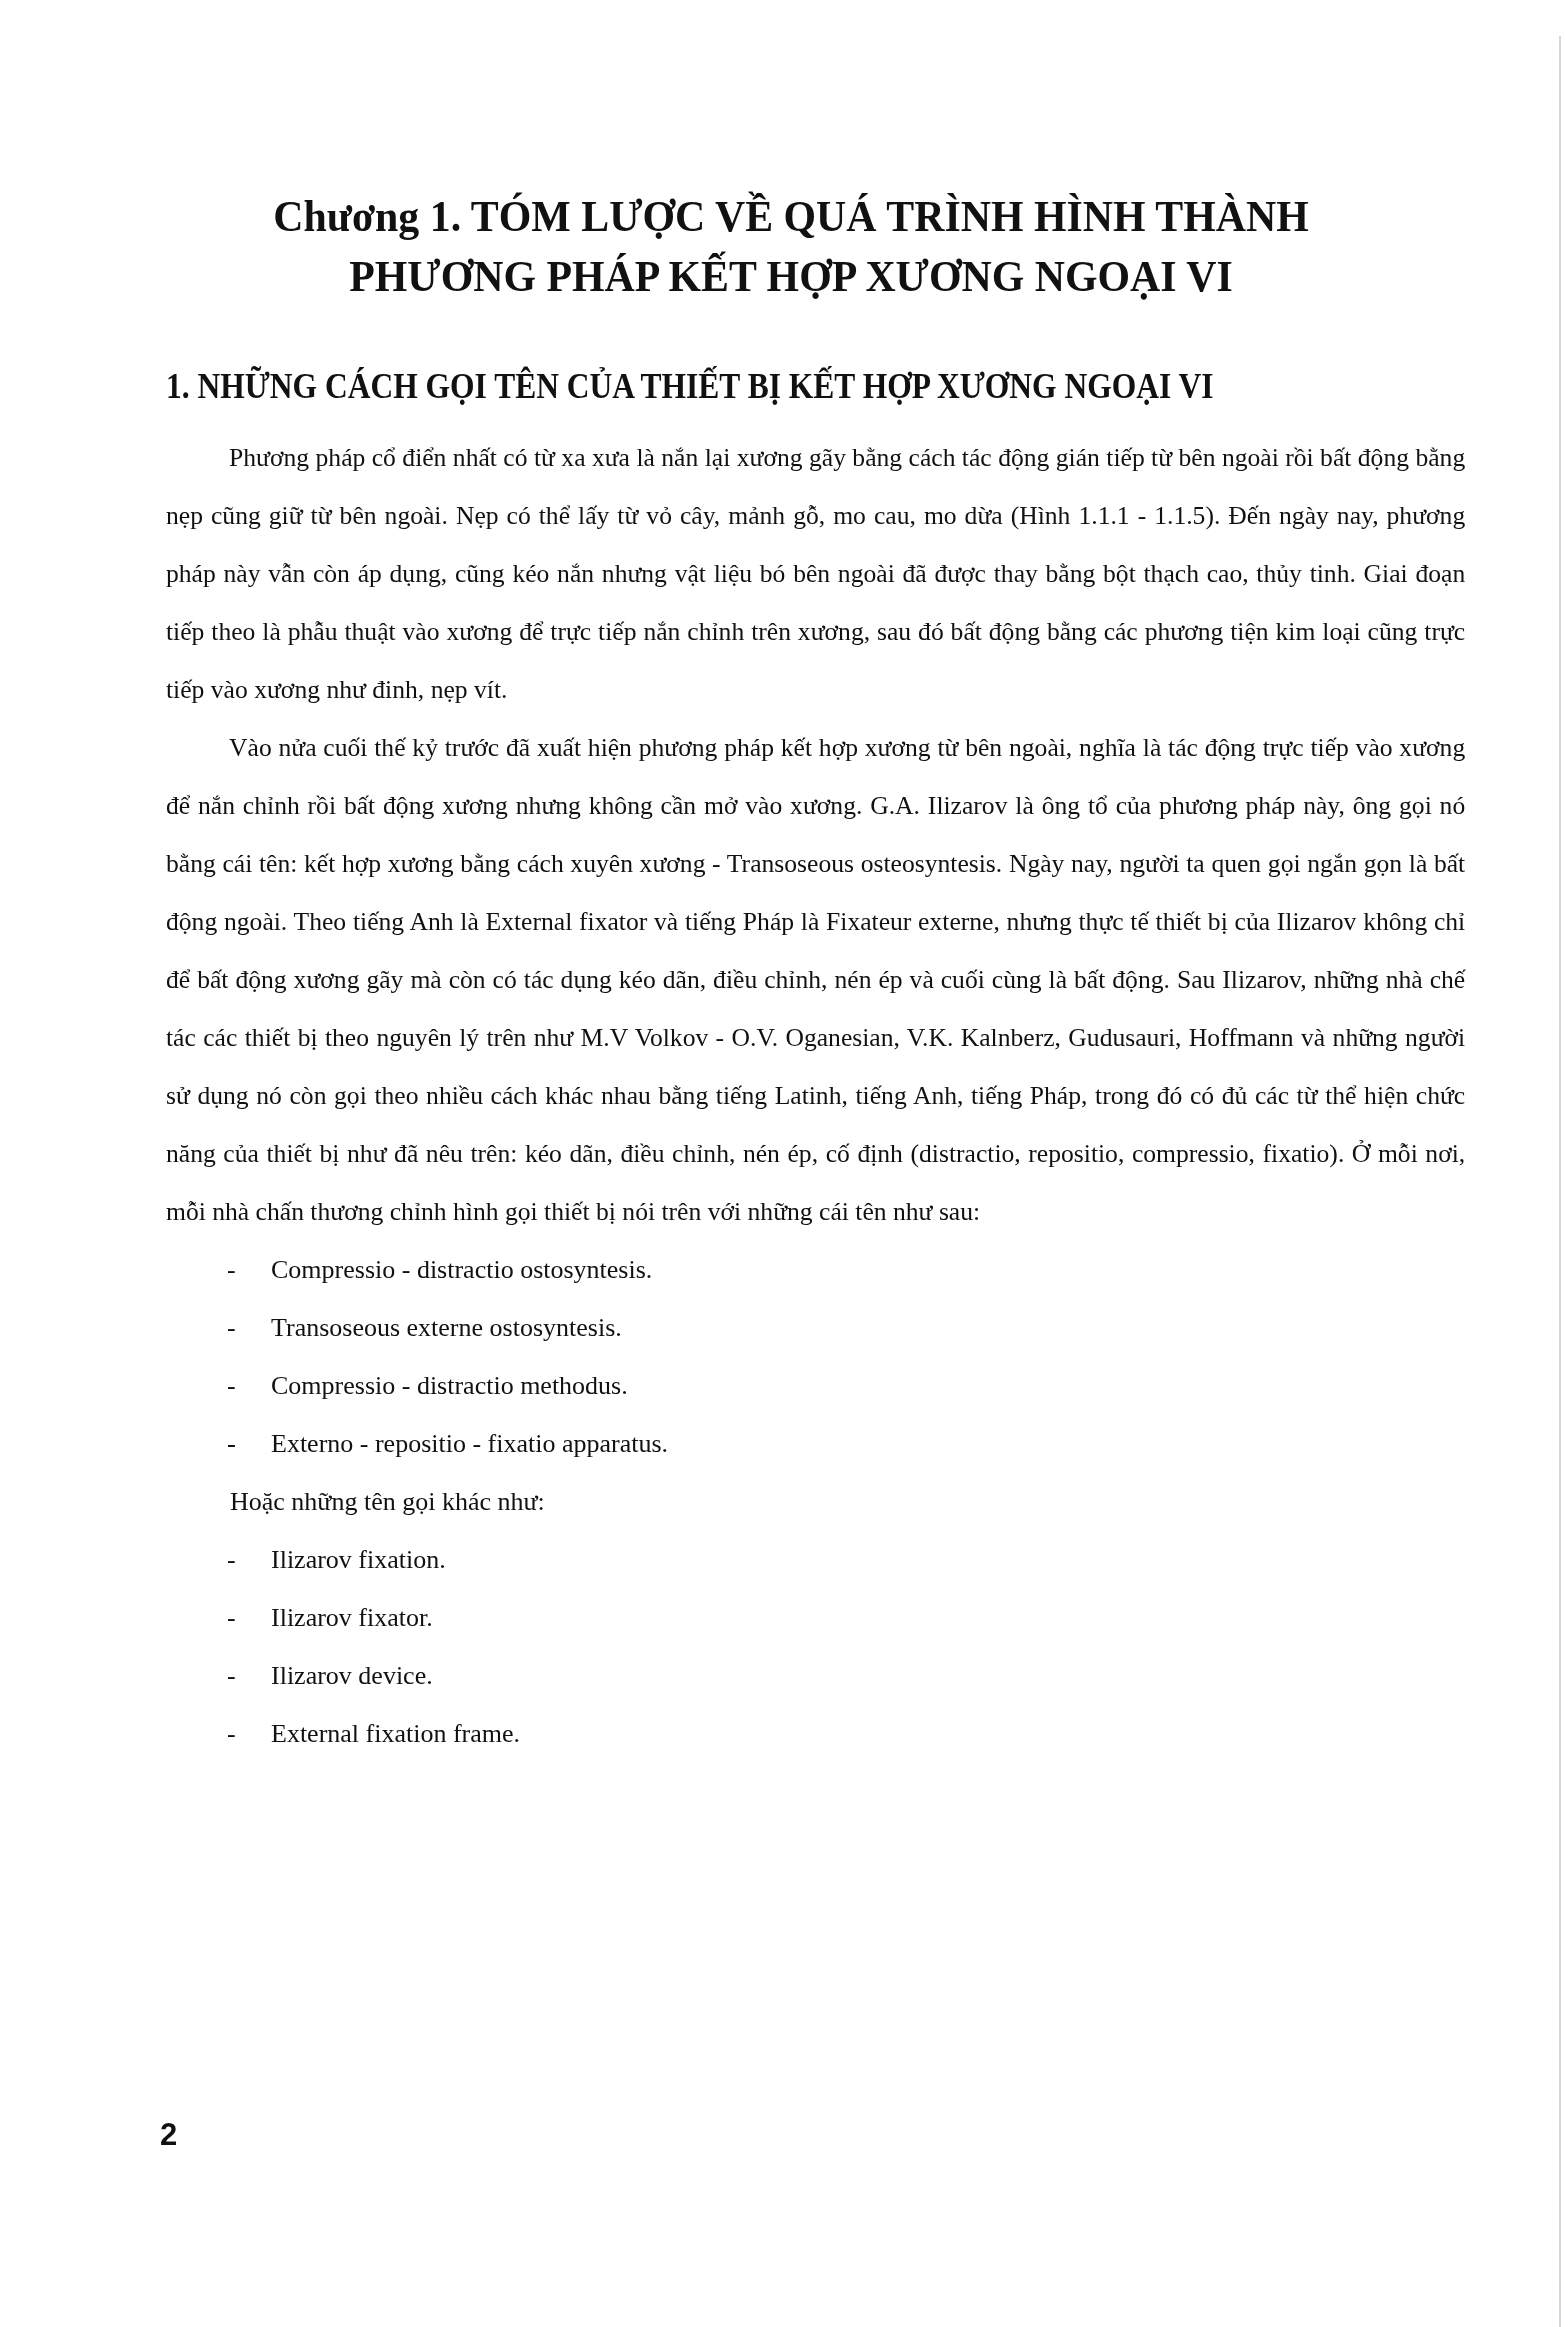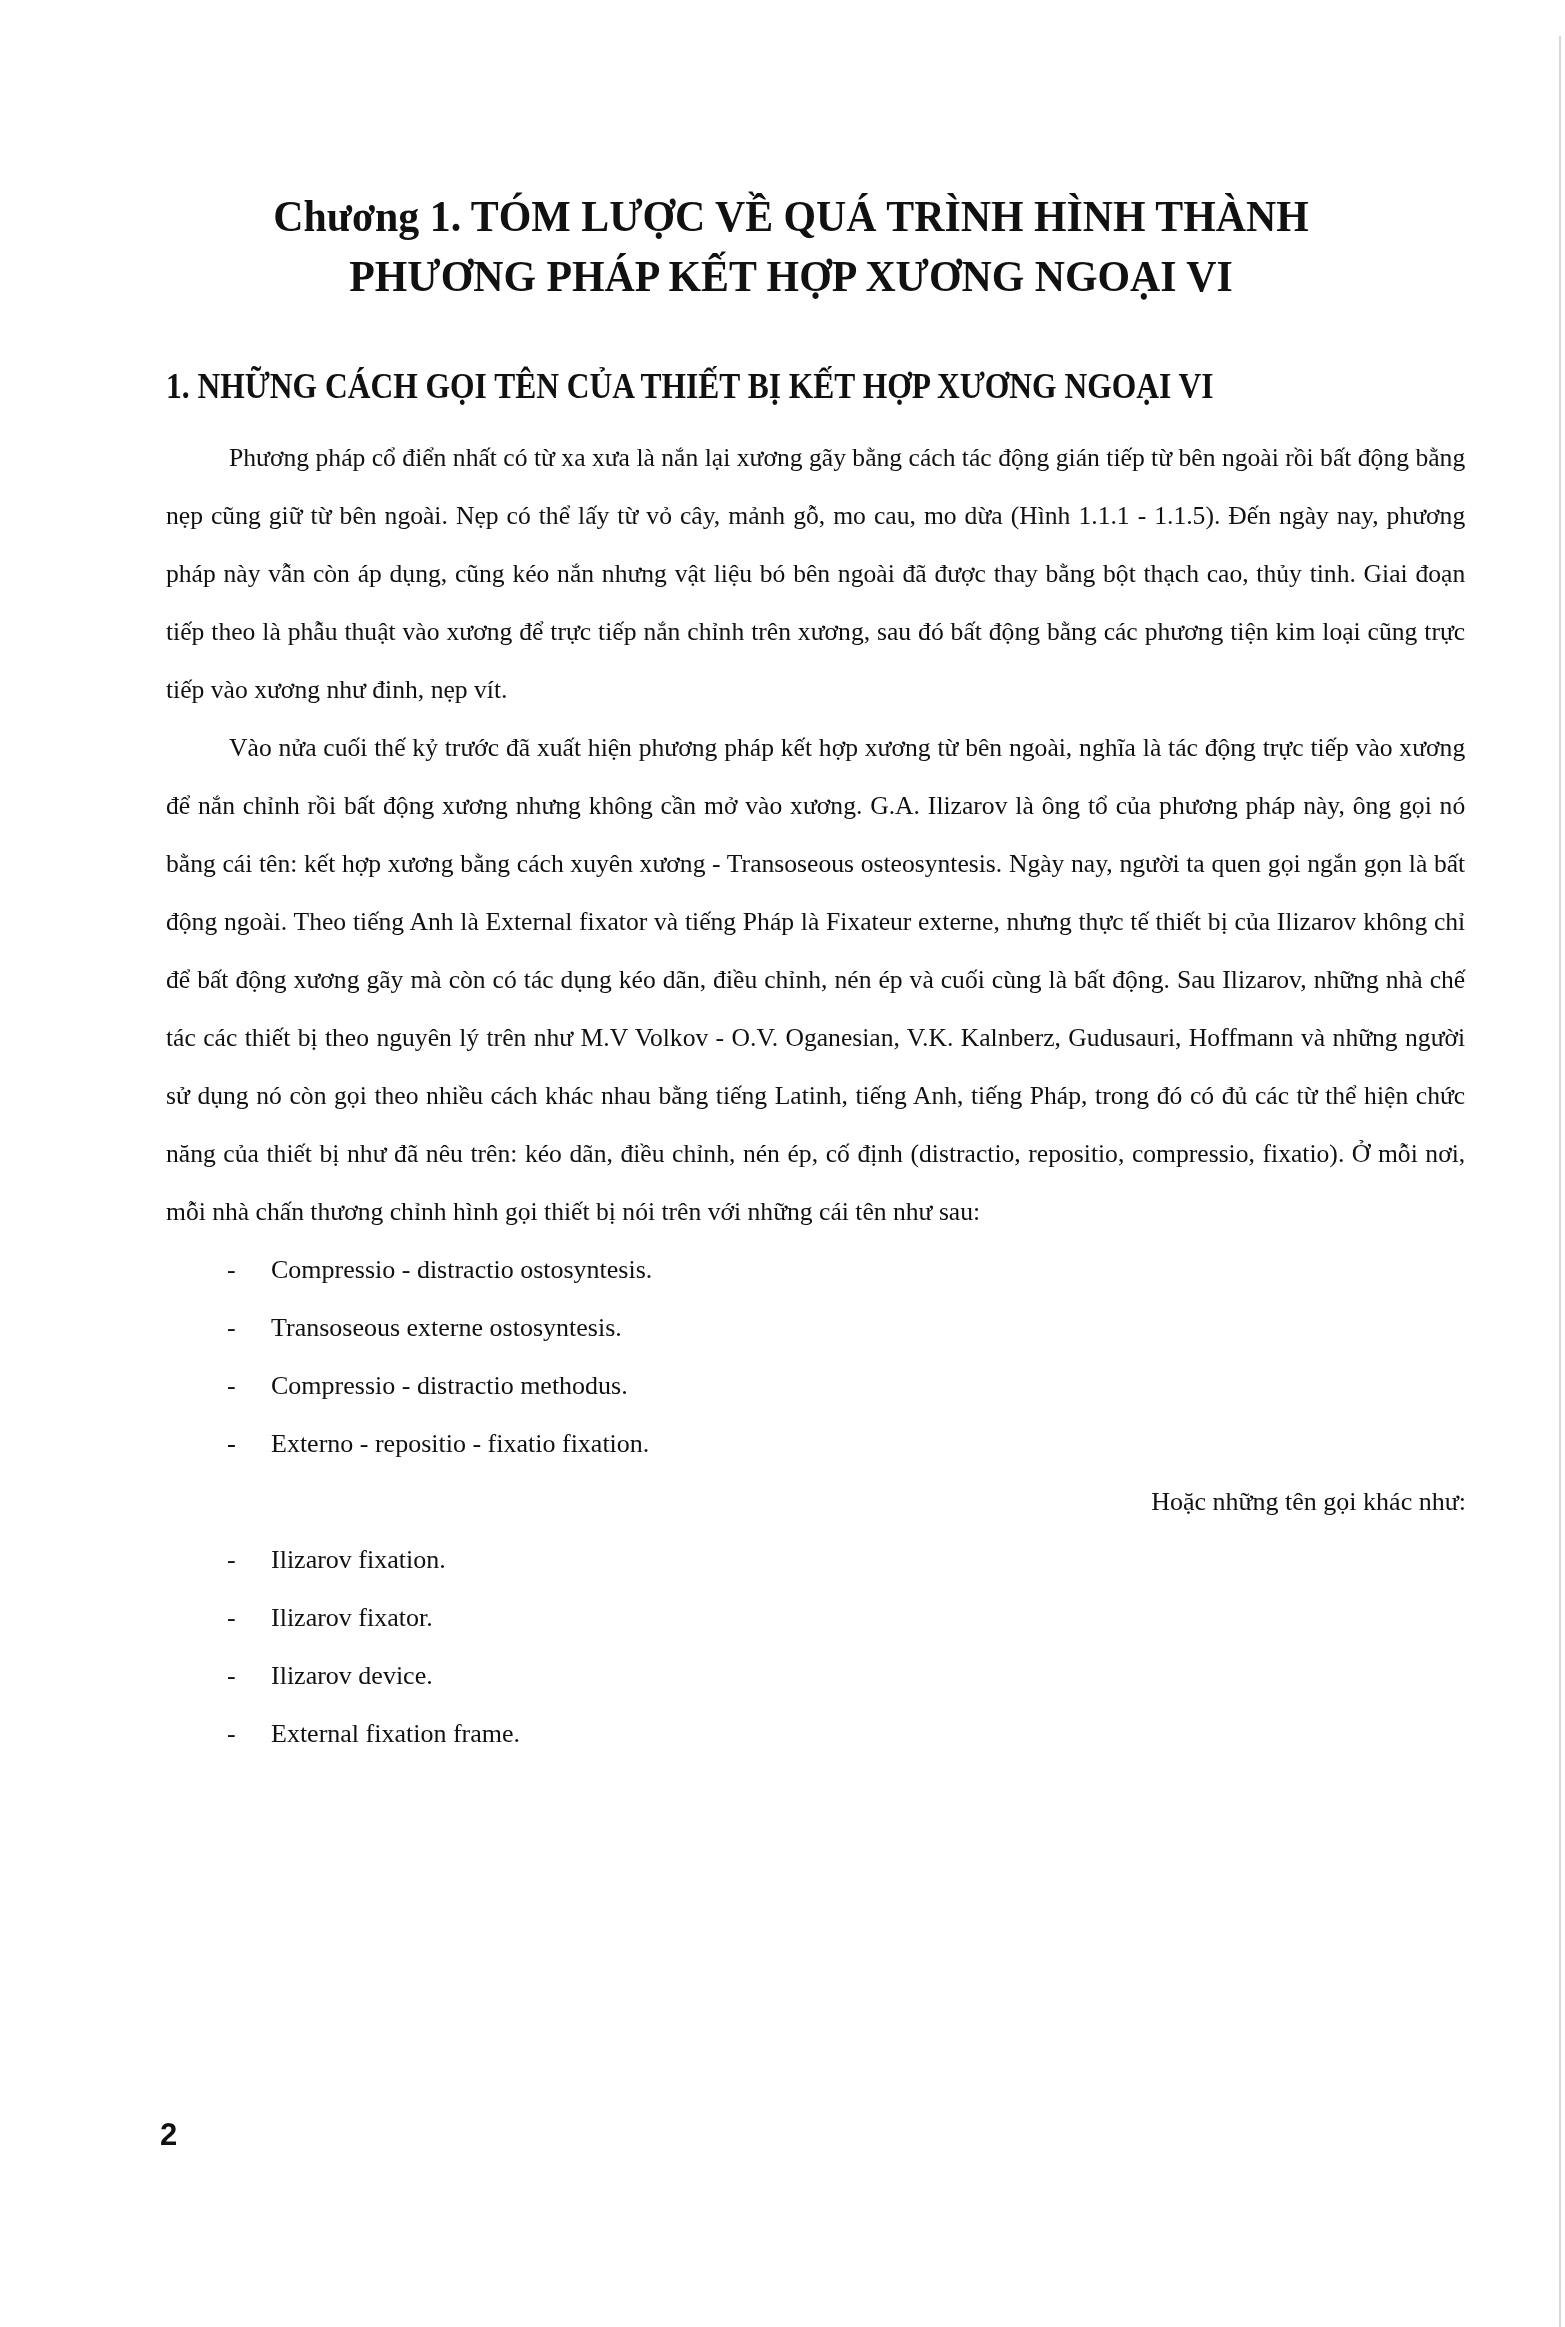--- a/index.html
+++ b/index.html
@@ -59,21 +59,20 @@
       margin: 0;
       text-align: justify;
       text-indent: 64px;
       transform: scaleX(0.985);
       transform-origin: left top;
       width: 1319px;
     }
     .plain {
       margin: 0;
       text-indent: 64px;
-      text-align: right;
     }
     .list {
       list-style: none;
       margin: 0;
       padding: 0;
     }
     .list-item {
       position: relative;
       padding-left: 105px;
       margin: 0;
@@ -107,21 +106,21 @@
 
 <div class="body">
   <p class="para">Phương pháp cổ điển nhất có từ xa xưa là nắn lại xương gãy bằng cách tác động gián tiếp từ bên ngoài rồi bất động bằng nẹp cũng giữ từ bên ngoài. Nẹp có thể lấy từ vỏ cây, mảnh gỗ, mo cau, mo dừa (Hình 1.1.1 - 1.1.5). Đến ngày nay, phương pháp này vẫn còn áp dụng, cũng kéo nắn nhưng vật liệu bó bên ngoài đã được thay bằng bột thạch cao, thủy tinh. Giai đoạn tiếp theo là phẫu thuật vào xương để trực tiếp nắn chỉnh trên xương, sau đó bất động bằng các phương tiện kim loại cũng trực tiếp vào xương như đinh, nẹp vít.</p>
   <p class="para">Vào nửa cuối thế kỷ trước đã xuất hiện phương pháp kết hợp xương từ bên ngoài, nghĩa là tác động trực tiếp vào xương để nắn chỉnh rồi bất động xương nhưng không cần mở vào xương. G.A. Ilizarov là ông tổ của phương pháp này, ông gọi nó bằng cái tên: kết hợp xương bằng cách xuyên xương - Transoseous osteosyntesis. Ngày nay, người ta quen gọi ngắn gọn là bất động ngoài. Theo tiếng Anh là External fixator và tiếng Pháp là Fixateur externe, nhưng thực tế thiết bị của Ilizarov không chỉ để bất động xương gãy mà còn có tác dụng kéo dãn, điều chỉnh, nén ép và cuối cùng là bất động. Sau Ilizarov, những nhà chế tác các thiết bị theo nguyên lý trên như M.V Volkov - O.V. Oganesian, V.K. Kalnberz, Gudusauri, Hoffmann và những người sử dụng nó còn gọi theo nhiều cách khác nhau bằng tiếng Latinh, tiếng Anh, tiếng Pháp, trong đó có đủ các từ thể hiện chức năng của thiết bị như đã nêu trên: kéo dãn, điều chỉnh, nén ép, cố định (distractio, repositio, compressio, fixatio). Ở mỗi nơi, mỗi nhà chấn thương chỉnh hình gọi thiết bị nói trên với những cái tên như sau:</p>
 
   <ul class="list">
     <li class="list-item"><span class="dash">-</span><span>Compressio - distractio ostosyntesis.</span></li>
     <li class="list-item"><span class="dash">-</span><span>Transoseous externe ostosyntesis.</span></li>
     <li class="list-item"><span class="dash">-</span><span>Compressio - distractio methodus.</span></li>
     <li class="list-item"><span class="dash">-</span></li>
-    <li class="list-item"><span class="dash">-</span><span>Externo - repositio - fixatio fixation.</span></li>
+    <li class="list-item"><span class="dash">-</span><span>Externo - repositio - fixatio apparatus.</span></li>
   </ul>
 
   <p class="plain">Hoặc những tên gọi khác như:</p>
 
   <ul class="list">
     <li class="list-item"><span class="dash">-</span><span>Ilizarov fixation.</span></li>
     <li class="list-item"><span class="dash">-</span><span>Ilizarov fixator.</span></li>
     <li class="list-item"><span class="dash">-</span><span>Ilizarov device.</span></li>
     <li class="list-item"><span class="dash">-</span><span>External fixation frame.</span></li>
   </ul>

